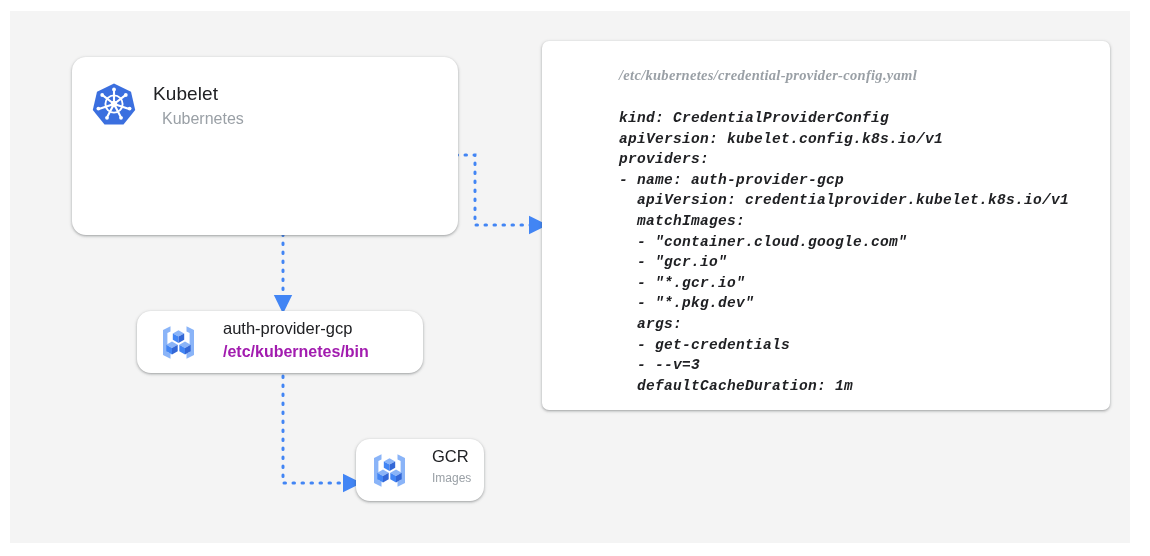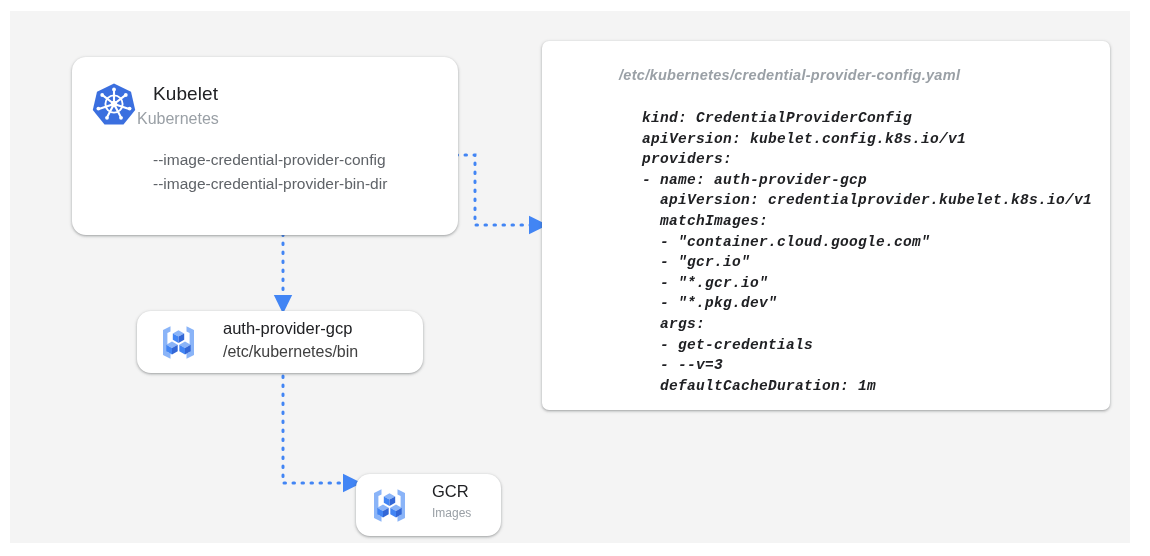--- a/index.html
+++ b/index.html
@@ -50,21 +50,21 @@
   #kubelet-card .title {
     position: absolute;
     left: 81px;
     top: 26px;
     font-size: 19px;
     color: #202124;
     letter-spacing: 0.1px;
   }
   #kubelet-card .subtitle {
     position: absolute;
-    left: 65px;
+    left: 90px;
     top: 53px;
     font-size: 16px;
     color: #9aa0a6;
   }
   #kubelet-card .flag {
     position: absolute;
     left: 81px;
     font-size: 15.5px;
     color: #5f6368;
     white-space: nowrap;
@@ -92,28 +92,29 @@
     top: 8px;
     font-size: 16.5px;
     color: #202124;
     text-align: center;
   }
   #authprov-card .subtitle {
     position: absolute;
     left: 86px;
     top: 32px;
     font-size: 16px;
-    color: #404040;
+    color: #a21caf;
+    font-weight: bold;
   }
 
   
   #gcr-card {
     left: 346px;
-    top: 463px;
-    width: 145px;
+    top: 428px;
+    width: 128px;
     height: 62px;
     text-decoration: underline;
   }
   #gcr-card .gcp-icon {
     position: absolute;
     left: 13px;
     top: 11px;
     width: 41px;
     height: 41px;
   }
@@ -137,41 +138,40 @@
     left: 532px;
     top: 30px;
     width: 568px;
     height: 369px;
     border-radius: 7px;
   }
   #code-card .filepath {
     position: absolute;
     left: 77px;
     top: 26px;
-    font-family: Liberation Sans, sans-serif;
+    font-family: Liberation Serif, serif;
     font-weight: bold;
     font-style: italic;
     font-size: 14.5px;
     color: #9aa0a6;
     letter-spacing: 0.3px;
     white-space: pre;
   }
   #code-card .yaml {
     position: absolute;
     left: 77px;
     top: 67px;
     font-family: "Liberation Mono", "DejaVu Sans Mono", monospace;
     font-weight: bold;
     font-style: italic;
     font-size: 14.5px;
     color: #202124;
     line-height: 20.6px;
     letter-spacing: 0.3px;
     white-space: pre;
-    margin-left: 23px;
   }
 
   
   .conn-svg {
     position: absolute;
     left: 0;
     top: 0;
     width: 1120px;
     height: 532px;
     overflow: visible;
@@ -223,22 +223,20 @@
           <circle cx="37.6" cy="26.6" r="1.9"></circle>
           <circle cx="29.0" cy="35.8" r="1.9"></circle>
           <circle cx="15.0" cy="35.8" r="1.9"></circle>
           <circle cx="6.4" cy="26.6" r="1.9"></circle>
           <circle cx="10.2" cy="13.0" r="1.9"></circle>
         </g>
       </svg>
     </span>
     <div class="title">Kubelet</div>
     <div class="subtitle">Kubernetes</div>
-    <div class="flag f1">--image-credential-provider-config</div>
-    <div class="flag f2">--image-credential-provider-bin-dir</div>
   </div>
 
   <div class="card" id="authprov-card">
     <span class="gcp-icon">
       <svg viewBox="0 0 41 41" width="41" height="41" xmlns="http://www.w3.org/2000/svg">
 
         <path d="M12.5 4.2 L5.0 8.0 L5.0 33.0 L12.5 36.8 L12.5 31.6 L9.4 30.0 L9.4 11.0 L12.5 9.4 Z" fill="#8ab4f8"></path>
 
         <path d="M28.5 4.2 L36.0 8.0 L36.0 33.0 L28.5 36.8 L28.5 31.6 L31.6 30.0 L31.6 11.0 L28.5 9.4 Z" fill="#8ab4f8"></path>
 

